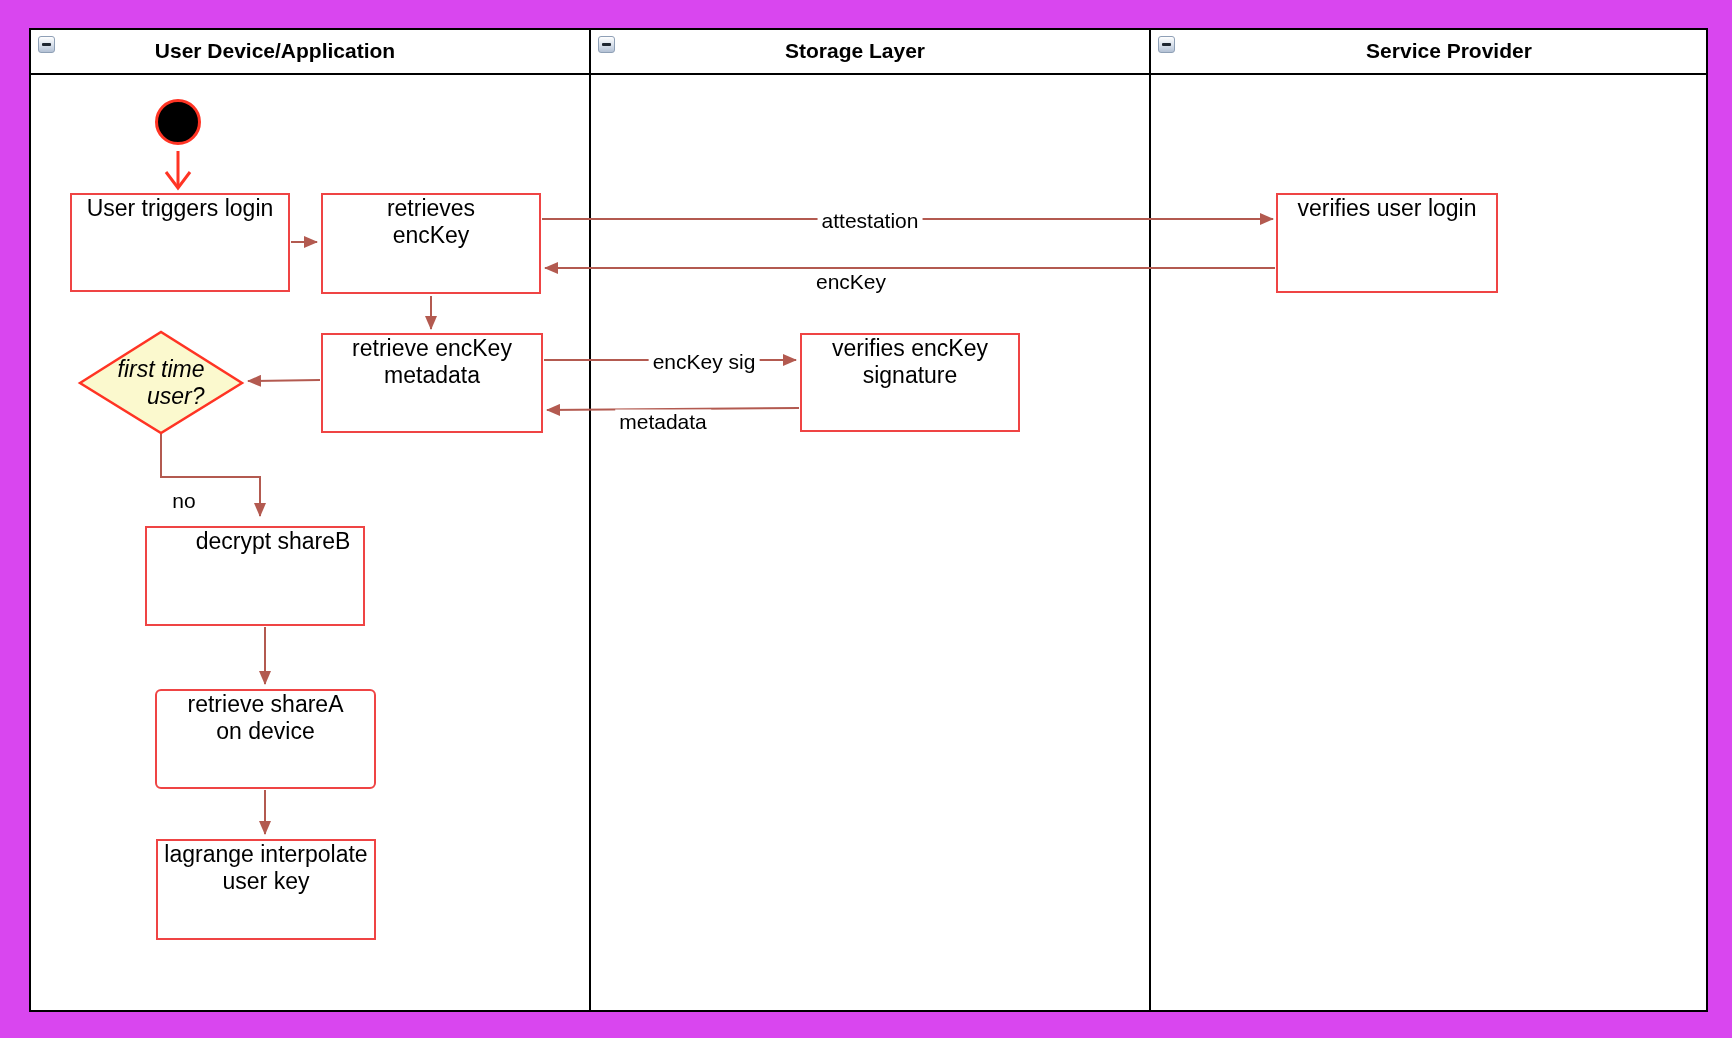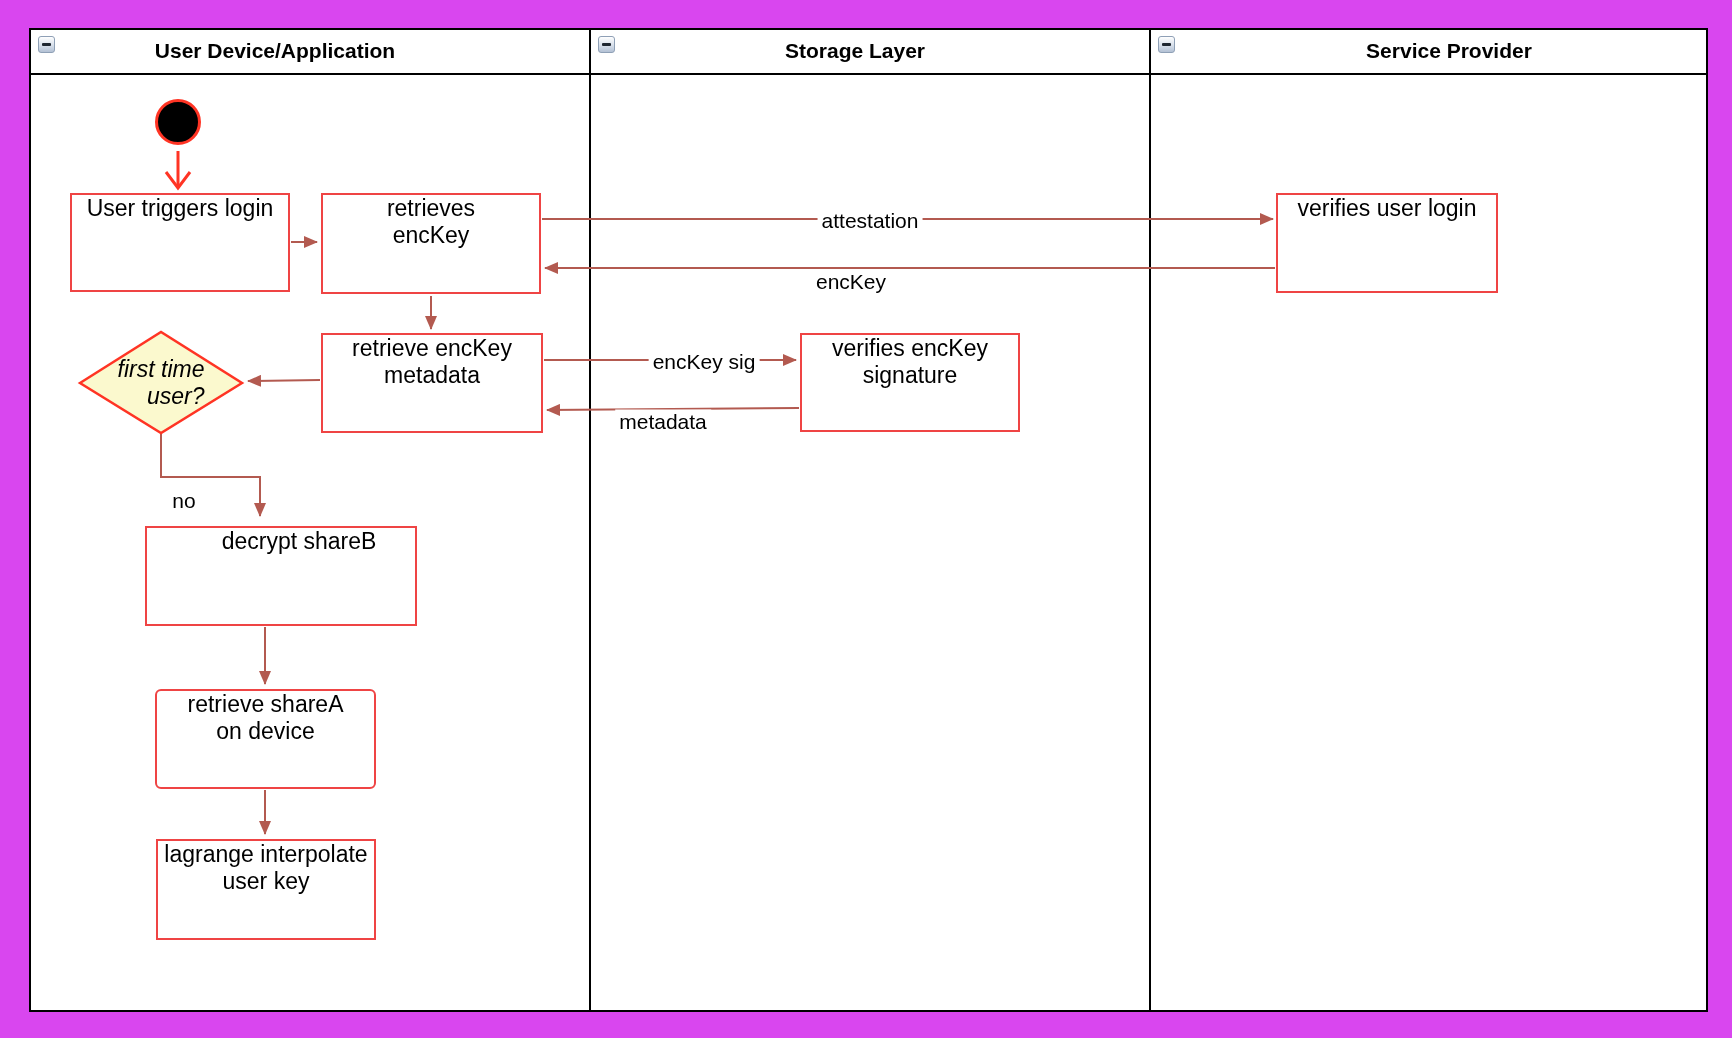--- a/index.html
+++ b/index.html
@@ -119,21 +119,21 @@
   <div class="node" style="left:321px;top:333px;width:222px;height:100px;">
     <span class="label">retrieve encKey
 metadata</span>
   </div>
 
   <div class="diamond-label" style="left:86px;top:343px;width:150px;height:80px;">
     <span class="label">first time
 user?</span>
   </div>
 
-  <div class="node" style="left:145px;top:526px;width:272px;height:100px;padding-left:36px;">
+  <div class="node" style="left:145px;top:526px;width:220px;height:100px;padding-left:36px;">
     <span class="label">decrypt shareB</span>
   </div>
 
   <div class="node" style="left:155px;top:689px;width:221px;height:100px;border-radius:6px;">
     <span class="label">retrieve shareA
 on device</span>
   </div>
 
   <div class="node" style="left:156px;top:839px;width:220px;height:101px;">
     <span class="label">lagrange interpolate

